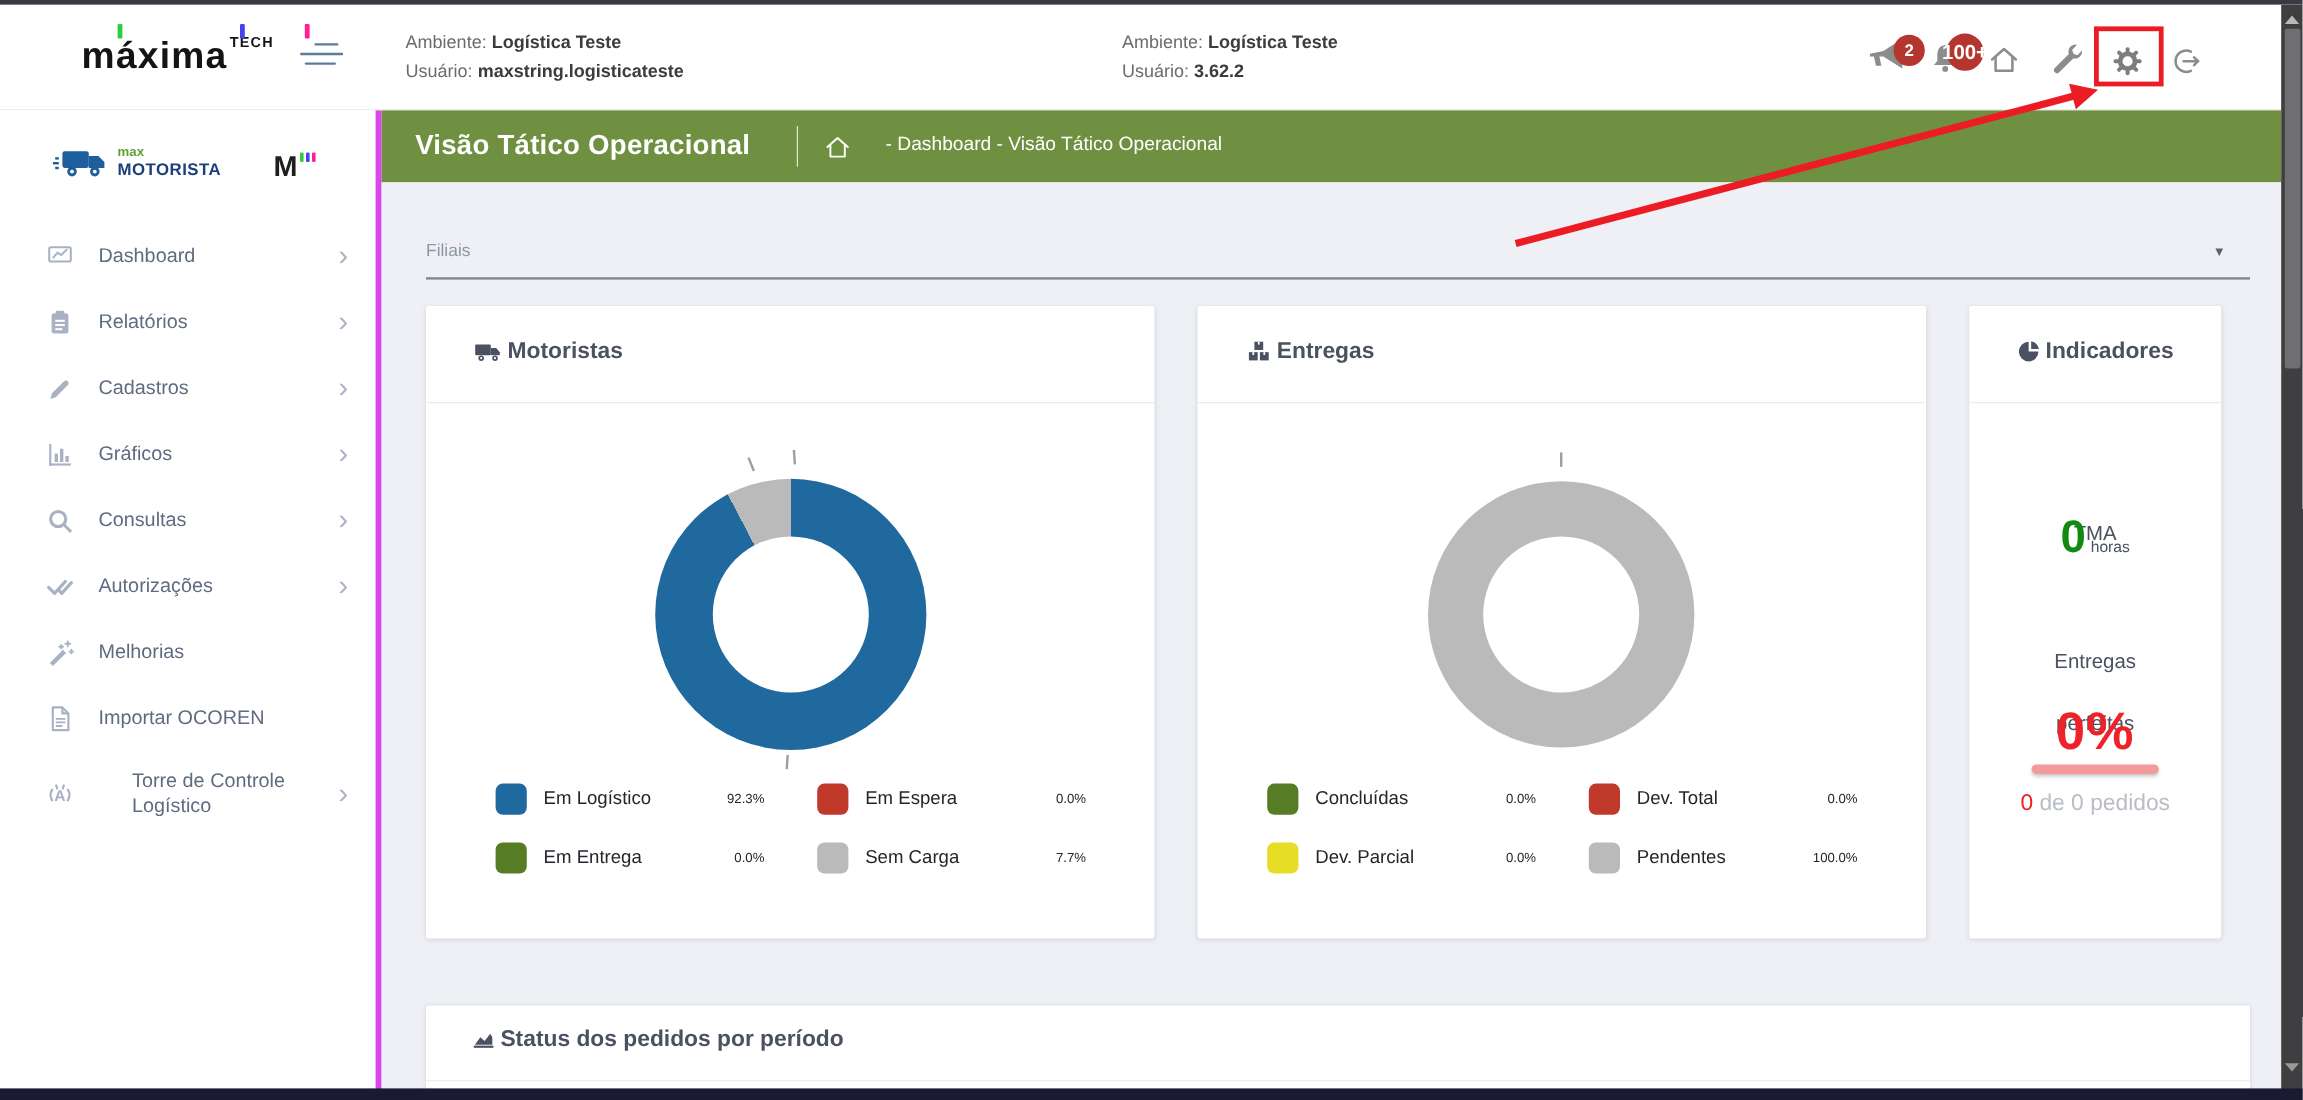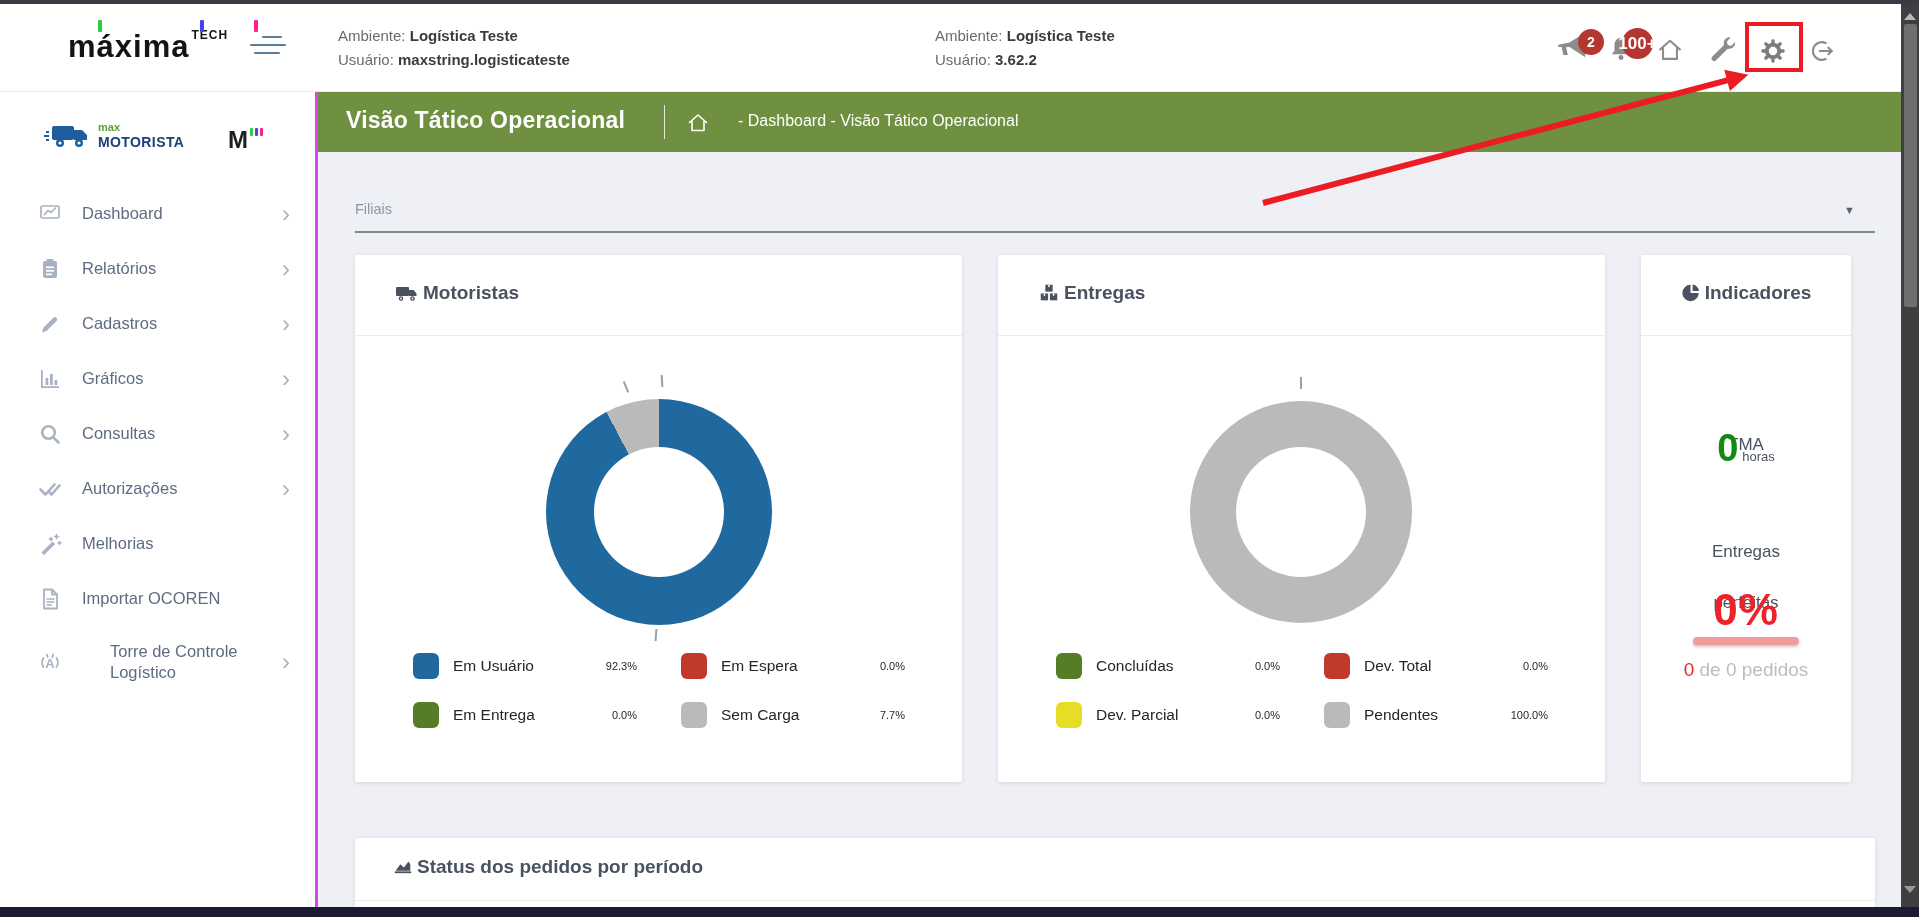--- a/index.html
+++ b/index.html
@@ -16,21 +16,21 @@
   .tick{position:absolute;width:4px;height:12px;top:-8px;border-radius:1px;}
   .hamburger{position:absolute;left:250px;top:32px;width:36px;cursor:pointer;}
   .hamburger .l{height:2.4px;background:#5d7c99;border-radius:2px;margin-bottom:5.5px;}
   .env{position:absolute;top:20px;font-size:15px;color:#6b6b6b;line-height:24px;}
   .env b{color:#3c3c3c;}
   .hicon{position:absolute;cursor:pointer;}
   .badge{position:absolute;background:#b5362e;color:#fff;font-weight:700;border-radius:50%;
          display:flex;align-items:center;justify-content:center;z-index:3;}
 
   
-  .sidebar{position:absolute;left:0;top:92px;width:318px;height:825px;background:#fff;border-right:3px solid #d946ef;box-sizing:border-box;}
+  .sidebar{position:absolute;left:0;top:92px;width:318px;height:825px;background:#fff;border-right:5px solid #d946ef;box-sizing:border-box;}
   .side-logo{position:absolute;left:44px;top:30px;display:flex;align-items:center;gap:8px;}
   .side-logo-text{line-height:1;}
   .side-logo-text .mx{color:#5da234;font-size:11px;font-weight:700;display:block;margin-bottom:1px;}
   .side-logo-text .mt{color:#1b3f7a;font-size:14px;font-weight:800;letter-spacing:.4px;}
   .mini-logo{position:absolute;left:228px;top:34px;font-size:24px;font-weight:800;color:#1e1e1e;}
   .mini-tick{display:inline-block;width:3px;height:8px;border-radius:1px;margin-left:2px;vertical-align:12px;}
   .nav{position:absolute;left:0;top:94px;width:318px;}
   .nav-item{display:flex;align-items:center;height:55px;padding:0 28px 0 38px;gap:20px;cursor:pointer;box-sizing:border-box;}
   .nav-item.tall{height:72px;}
   .nav-ico{width:24px;height:24px;flex:0 0 24px;display:flex;align-items:center;justify-content:center;}
@@ -357,21 +357,21 @@
       </div>
       <div class="donut" style="left: 191px; top: 144px; width: 226px; height: 226px; background: conic-gradient(rgb(32, 105, 159) 0deg, rgb(32, 105, 159) 332.28deg, rgb(186, 186, 186) 332.28deg, rgb(186, 186, 186) 360deg);">
         <div class="hole" style="inset:48px"></div>
       </div>
       <div class="dtick" style="left:270px;top:126px;transform:rotate(-22deg)"></div>
       <div class="dtick" style="left:306px;top:120px;transform:rotate(-4deg)"></div>
       <div class="dtick" style="left:300px;top:374px;transform:rotate(4deg)"></div>
       <div class="legend" style="left:58px;top:398px;width:492px">
         <div class="legend-item">
             <span class="swatch" style="background: rgb(32, 105, 159);"></span>
-            <span class="legend-label">Em Usuário</span>
+            <span class="legend-label">Em Logístico</span>
             <span class="legend-value">92.3%</span>
           </div>
         <div class="legend-item">
             <span class="swatch" style="background: rgb(192, 57, 43);"></span>
             <span class="legend-label">Em Espera</span>
             <span class="legend-value">0.0%</span>
           </div>
         <div class="legend-item">
             <span class="swatch" style="background: rgb(86, 125, 37);"></span>
             <span class="legend-label">Em Entrega</span>

